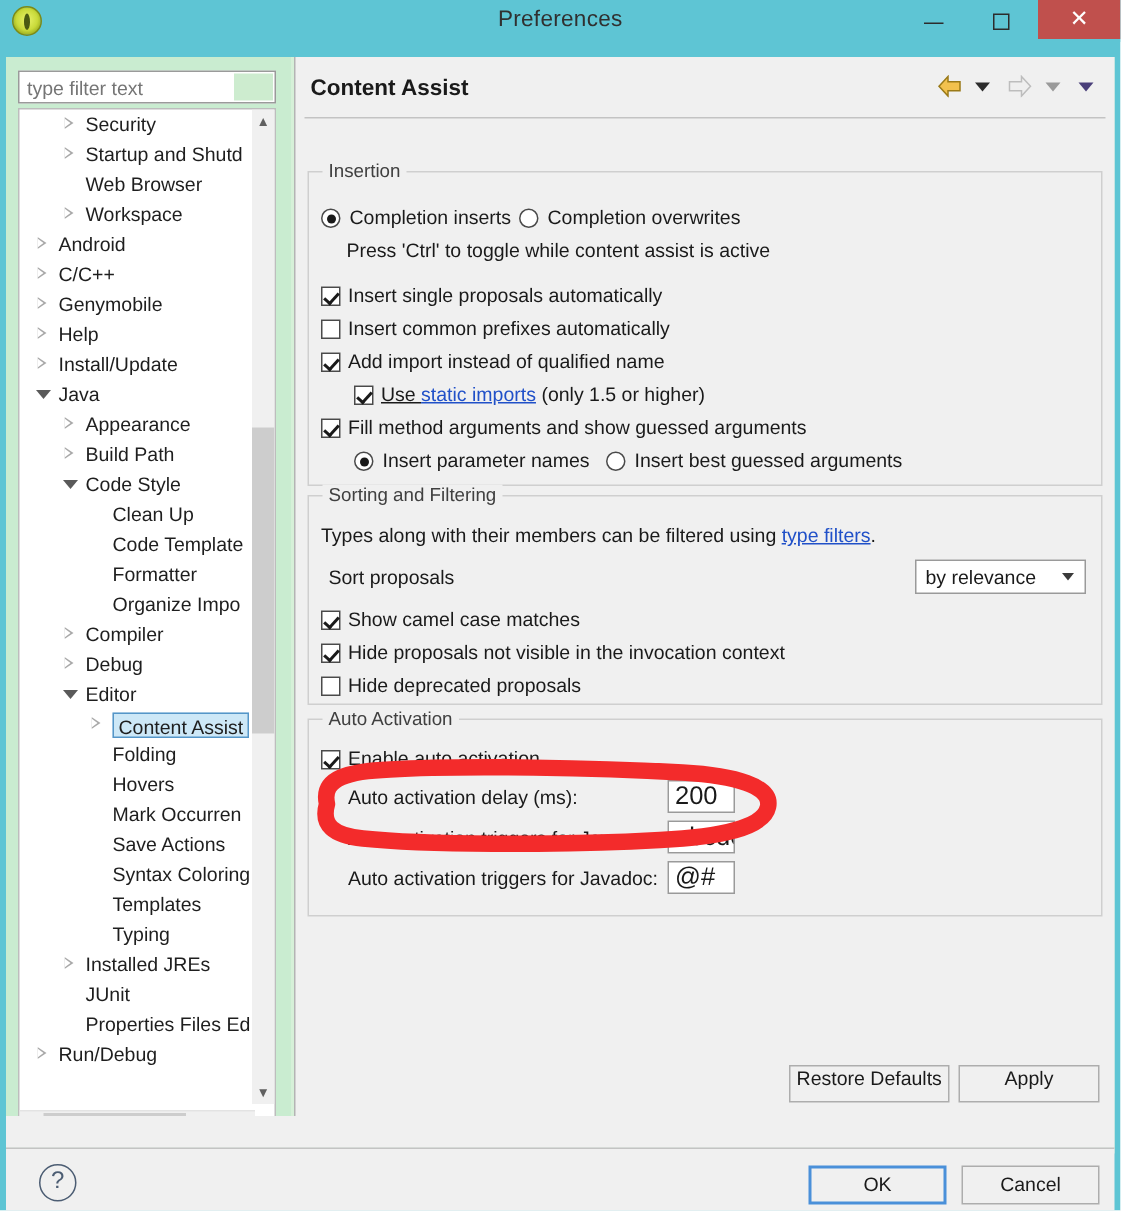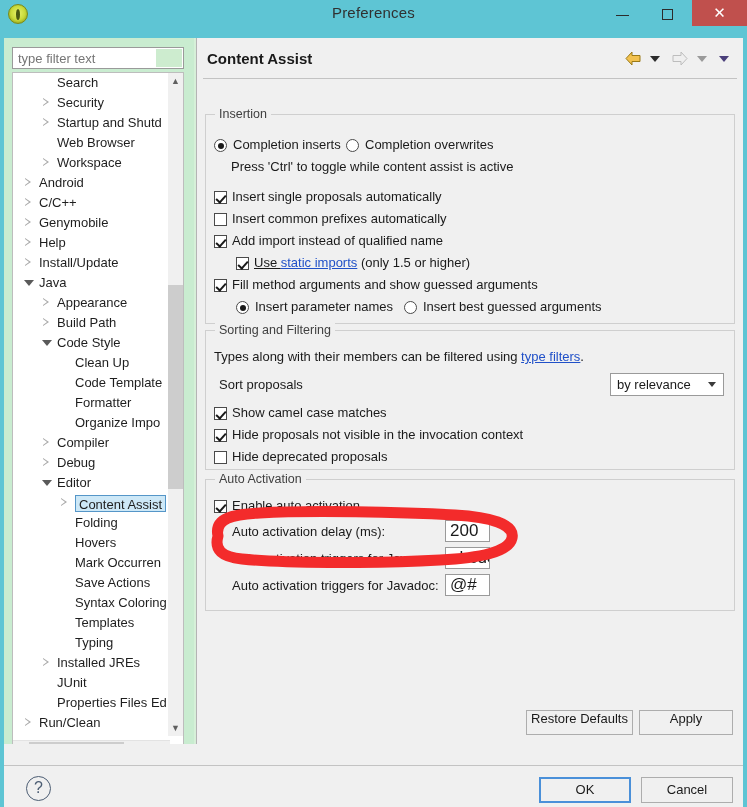--- a/index.html
+++ b/index.html
@@ -373,21 +373,20 @@
 
     <div class="left-pane">
 
       <div class="filter-wrap">
         <input class="filter-input" type="text" placeholder="type filter text" style="">
         <div class="filter-clear"></div>
       </div>
 
       <div class="tree-box">
         <div class="tree-clip" id="tree-list">
-            <div class="tree-item"><span class="lbl" style="margin-left: 44px;">Search</span></div>
             <div class="tree-item"><span class="arrow-c" style="left: 30px;"></span><span class="lbl" style="margin-left: 44px;">Security</span></div>
             <div class="tree-item"><span class="arrow-c" style="left: 30px;"></span><span class="lbl" style="margin-left: 44px;">Startup and Shutd</span></div>
             <div class="tree-item"><span class="lbl" style="margin-left: 44px;">Web Browser</span></div>
             <div class="tree-item"><span class="arrow-c" style="left: 30px;"></span><span class="lbl" style="margin-left: 44px;">Workspace</span></div>
             <div class="tree-item"><span class="arrow-c" style="left: 12px;"></span><span class="lbl" style="margin-left: 26px;">Android</span></div>
             <div class="tree-item"><span class="arrow-c" style="left: 12px;"></span><span class="lbl" style="margin-left: 26px;">C/C++</span></div>
             <div class="tree-item"><span class="arrow-c" style="left: 12px;"></span><span class="lbl" style="margin-left: 26px;">Genymobile</span></div>
             <div class="tree-item"><span class="arrow-c" style="left: 12px;"></span><span class="lbl" style="margin-left: 26px;">Help</span></div>
             <div class="tree-item"><span class="arrow-c" style="left: 12px;"></span><span class="lbl" style="margin-left: 26px;">Install/Update</span></div>
             <div class="tree-item"><span class="arrow-e" style="left: 11px;"></span><span class="lbl" style="margin-left: 26px;">Java</span></div>
@@ -405,21 +404,21 @@
             <div class="tree-item"><span class="lbl" style="margin-left: 62px;">Folding</span></div>
             <div class="tree-item"><span class="lbl" style="margin-left: 62px;">Hovers</span></div>
             <div class="tree-item"><span class="lbl" style="margin-left: 62px;">Mark Occurren</span></div>
             <div class="tree-item"><span class="lbl" style="margin-left: 62px;">Save Actions</span></div>
             <div class="tree-item"><span class="lbl" style="margin-left: 62px;">Syntax Coloring</span></div>
             <div class="tree-item"><span class="lbl" style="margin-left: 62px;">Templates</span></div>
             <div class="tree-item"><span class="lbl" style="margin-left: 62px;">Typing</span></div>
             <div class="tree-item"><span class="arrow-c" style="left: 30px;"></span><span class="lbl" style="margin-left: 44px; text-align: center;">Installed JREs</span></div>
             <div class="tree-item"><span class="lbl" style="margin-left: 44px;">JUnit</span></div>
             <div class="tree-item"><span class="lbl" style="margin-left: 44px;">Properties Files Ed</span></div>
-            <div class="tree-item"><span class="arrow-c" style="left: 12px;"></span><span class="lbl" style="margin-left: 26px;">Run/Clean</span></div>
+            <div class="tree-item"><span class="arrow-c" style="left: 12px;"></span><span class="lbl" style="margin-left: 26px;">Run/Debug</span></div>
           </div>
 
         <div class="v-scroll">
           <div class="sb-arrow" style="top:0">▲</div>
           <div class="v-thumb" style="top:212px;height:204px;"></div>
           <div class="sb-arrow" style="bottom:0">▼</div>
         </div>
 
         <div class="h-scroll">
           <div class="h-arrow" style="left:0">‹</div>

